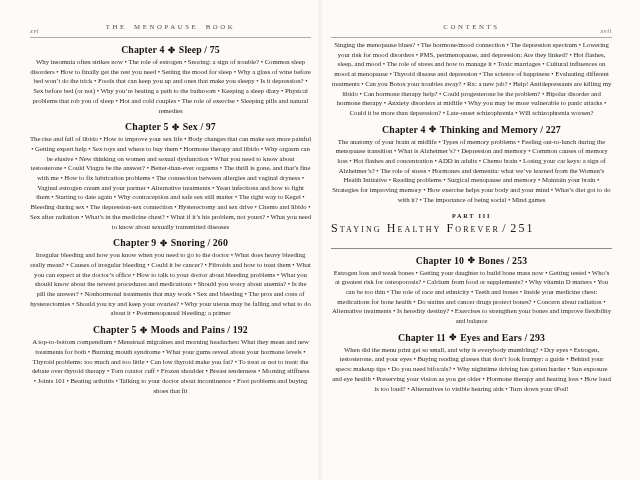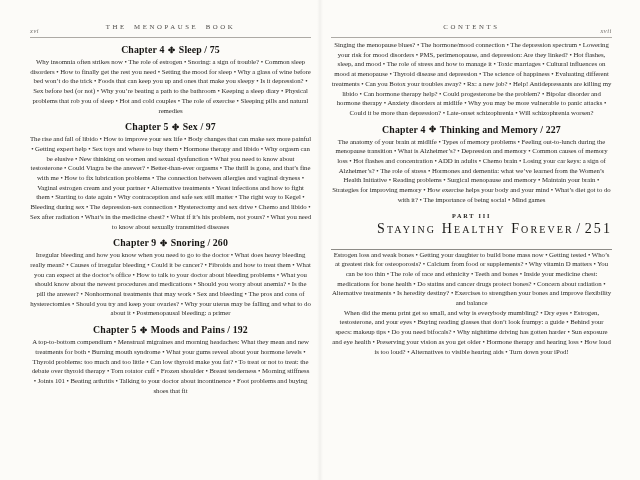--- a/index.html
+++ b/index.html
@@ -74,23 +74,23 @@
   .part { margin-top: 7px; }
   .part-label {
     text-align: center;
     font-size: 6.2px;
     font-weight: bold;
     letter-spacing: 1.8px;
     color: #242321;
     margin-bottom: 2px;
   }
   .part-title {
-    text-align: right;
+    text-align: left;
     font-variant: small-caps;
-    font-size: 14px;
+    font-size: 12px;
     letter-spacing: 2.1px;
     color: #1b1a18;
     border-bottom: 1.4px solid #8d8b87;
     padding-bottom: 12px;
   }
 </style>
 </head>
 <body>
 
 <div class="spread">
@@ -136,22 +136,24 @@
       <h2 class="chhead"><span>Chapter 4</span><span class="orn">✤</span><span>Thinking and Memory</span><span class="sl">/</span><span>227</span></h2>
       <p class="topics">The anatomy of your brain at midlife • Types of memory problems • Feeling out-to-lunch during the menopause transition • What is Alzheimer’s? • Depression and memory • Common causes of memory loss • Hot flashes and concentration • ADD in adults • Chemo brain • Losing your car keys: a sign of Alzheimer’s? • The role of stress • Hormones and dementia: what we’ve learned from the Women’s Health Initiative • Reading problems • Surgical menopause and memory • Maintain your brain • Strategies for improving memory • How exercise helps your body and your mind • What’s diet got to do with it? • The importance of being social • Mind games</p>
     </div>
 
     <div class="part">
       <div class="part-label">PART III</div>
       <div class="part-title"><span>Staying Healthy Forever</span><span class="sl">/</span><span>251</span></div>
     </div>
 
     <div>
+      <h2 class="chhead"><span>Chapter 10</span><span class="orn">✤</span><span>Bones</span><span class="sl">/</span><span>253</span></h2>
       <p class="topics">Estrogen loss and weak bones • Getting your daughter to build bone mass now • Getting tested • Who’s at greatest risk for osteoporosis? • Calcium from food or supplements? • Why vitamin D matters • You can be too thin • The role of race and ethnicity • Teeth and bones • Inside your medicine chest: medications for bone health • Do statins and cancer drugs protect bones? • Concern about radiation • Alternative treatments • Is heredity destiny? • Exercises to strengthen your bones and improve flexibility and balance</p>
     </div>
 
     <div>
+      <h2 class="chhead"><span>Chapter 11</span><span class="orn">✤</span><span>Eyes and Ears</span><span class="sl">/</span><span>293</span></h2>
       <p class="topics">When did the menu print get so small, and why is everybody mumbling? • Dry eyes • Estrogen, testosterone, and your eyes • Buying reading glasses that don’t look frumpy: a guide • Behind your specs: makeup tips • Do you need bifocals? • Why nighttime driving has gotten harder • Sun exposure and eye health • Preserving your vision as you get older • Hormone therapy and hearing loss • How loud is too loud? • Alternatives to visible hearing aids • Turn down your iPod!</p>
     </div>
   </div>
 
   <div class="gutter"></div>
 </div>
 
 </body></html>

